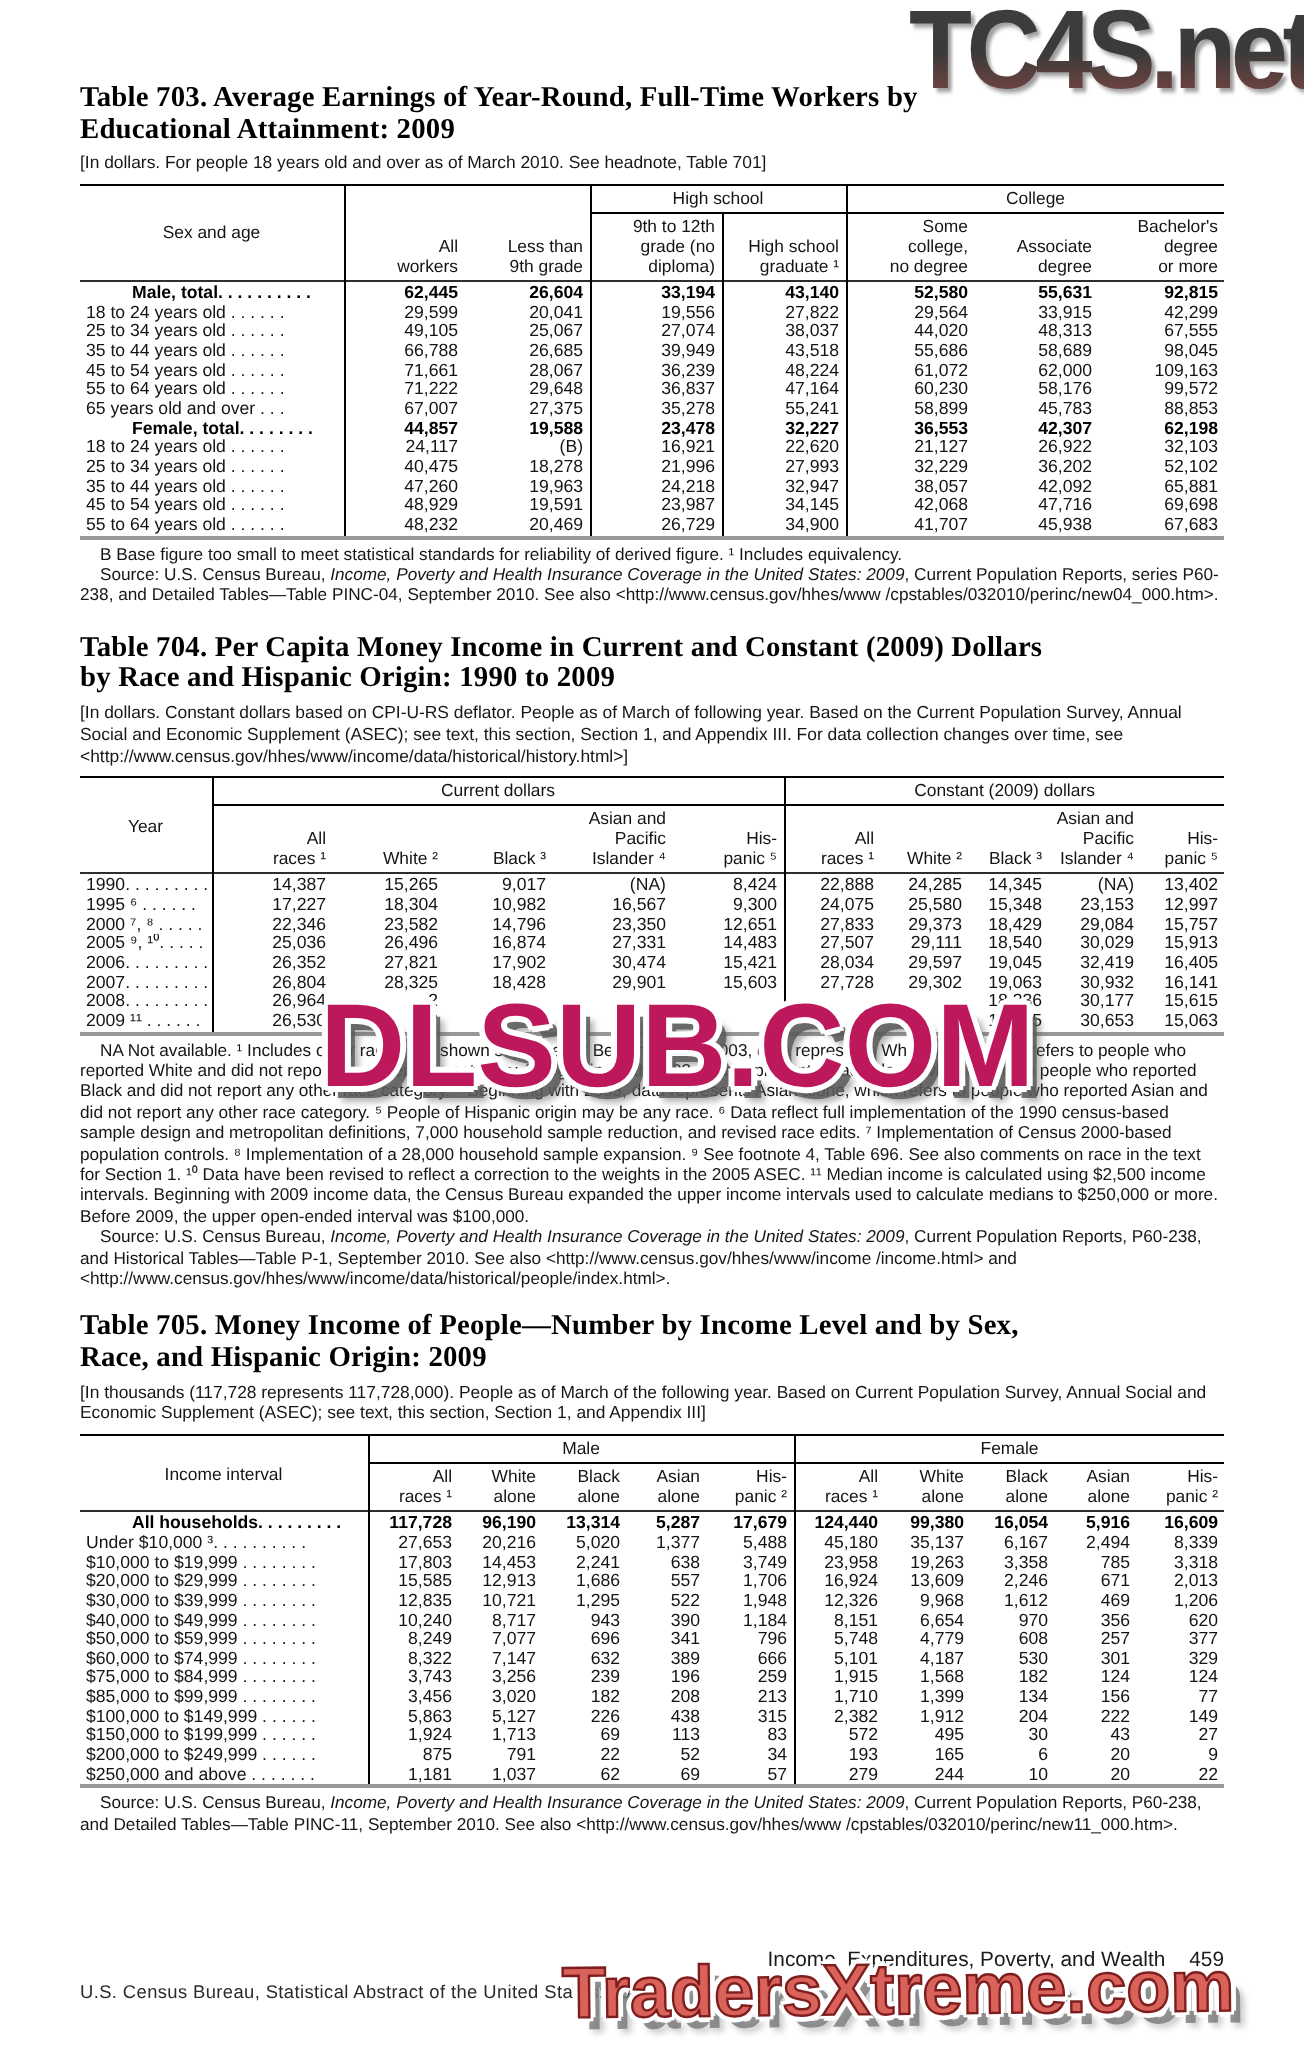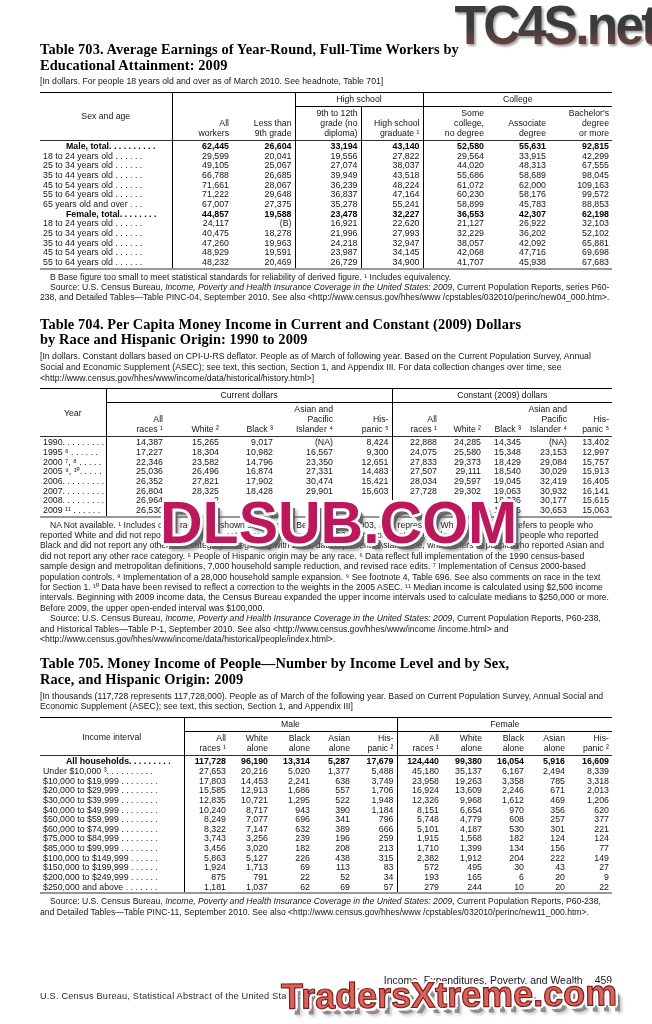--- a/index.html
+++ b/index.html
@@ -544,21 +544,21 @@
           <td class="stub">$60,000 to $74,999 . . . . . . . .</td>
           <td class="num">8,322</td>
           <td class="num">7,147</td>
           <td class="num">632</td>
           <td class="num">389</td>
           <td class="num">666</td>
           <td class="num">5,101</td>
           <td class="num">4,187</td>
           <td class="num">530</td>
           <td class="num">301</td>
-          <td class="num">221</td>
+          <td class="num">329</td>
         </tr>
         <tr>
           <td class="stub">$75,000 to $84,999 . . . . . . . .</td>
           <td class="num">3,743</td>
           <td class="num">3,256</td>
           <td class="num">239</td>
           <td class="num">196</td>
           <td class="num">259</td>
           <td class="num">1,915</td>
           <td class="num">1,568</td>

